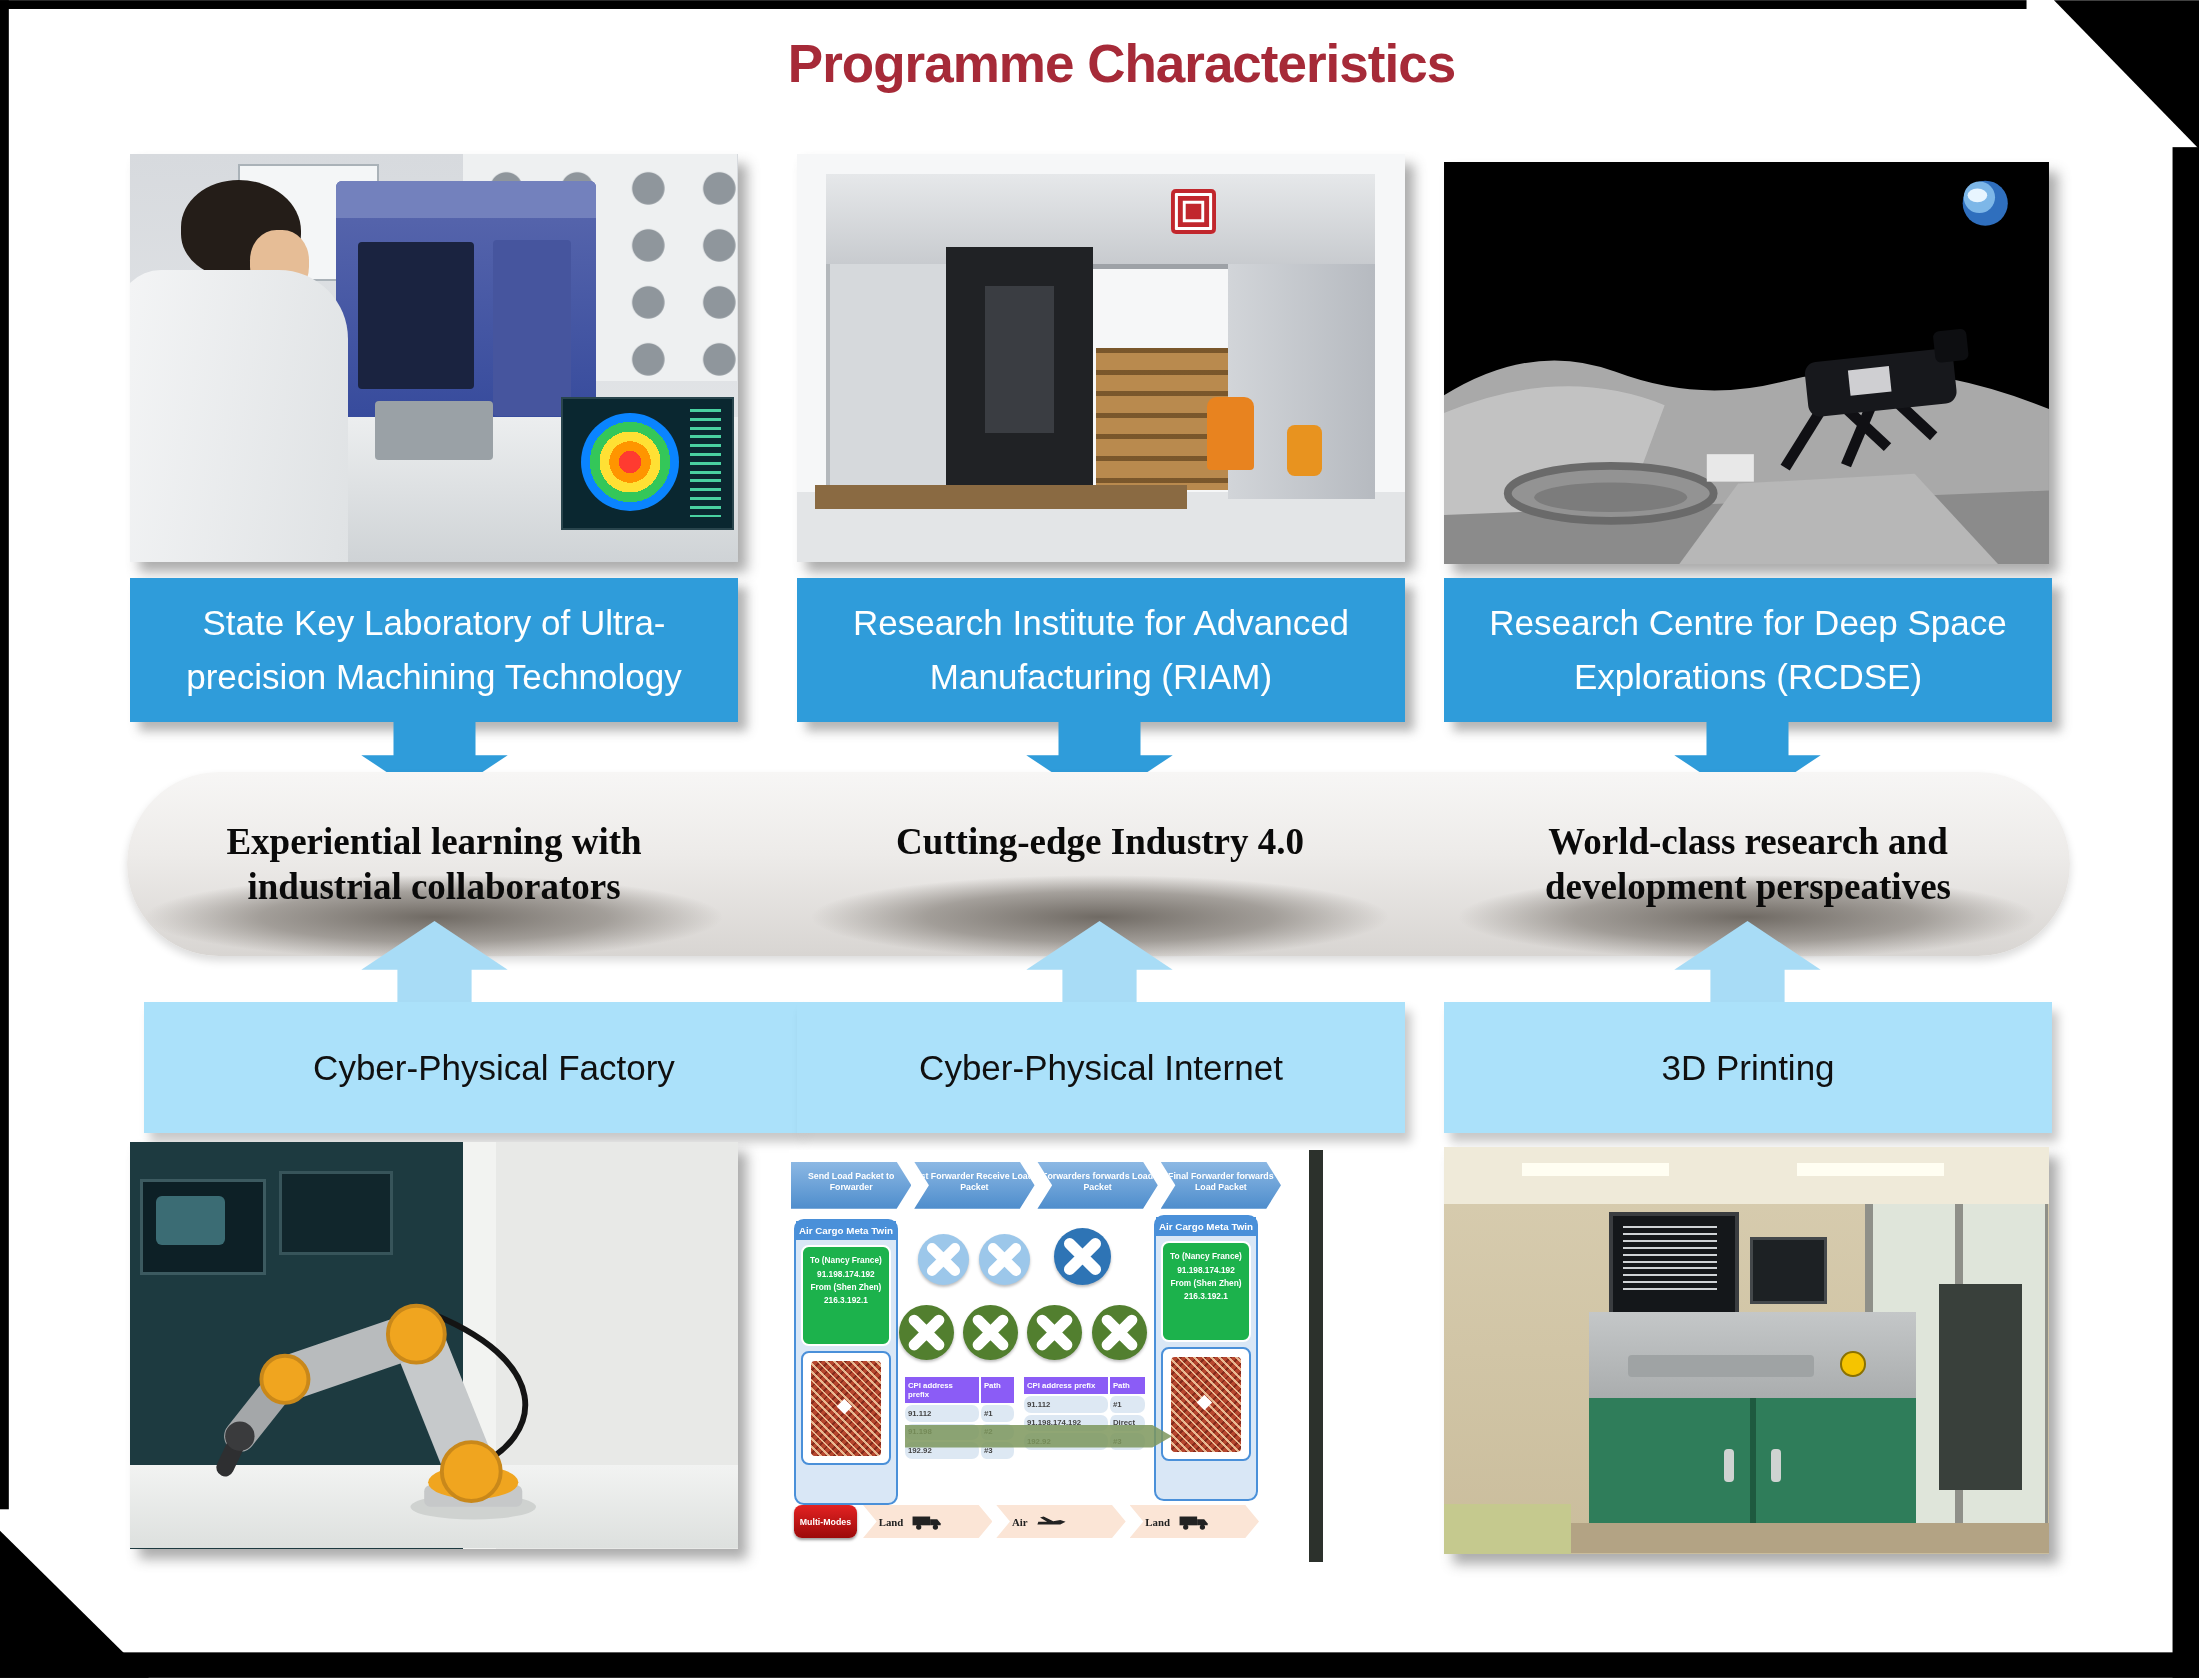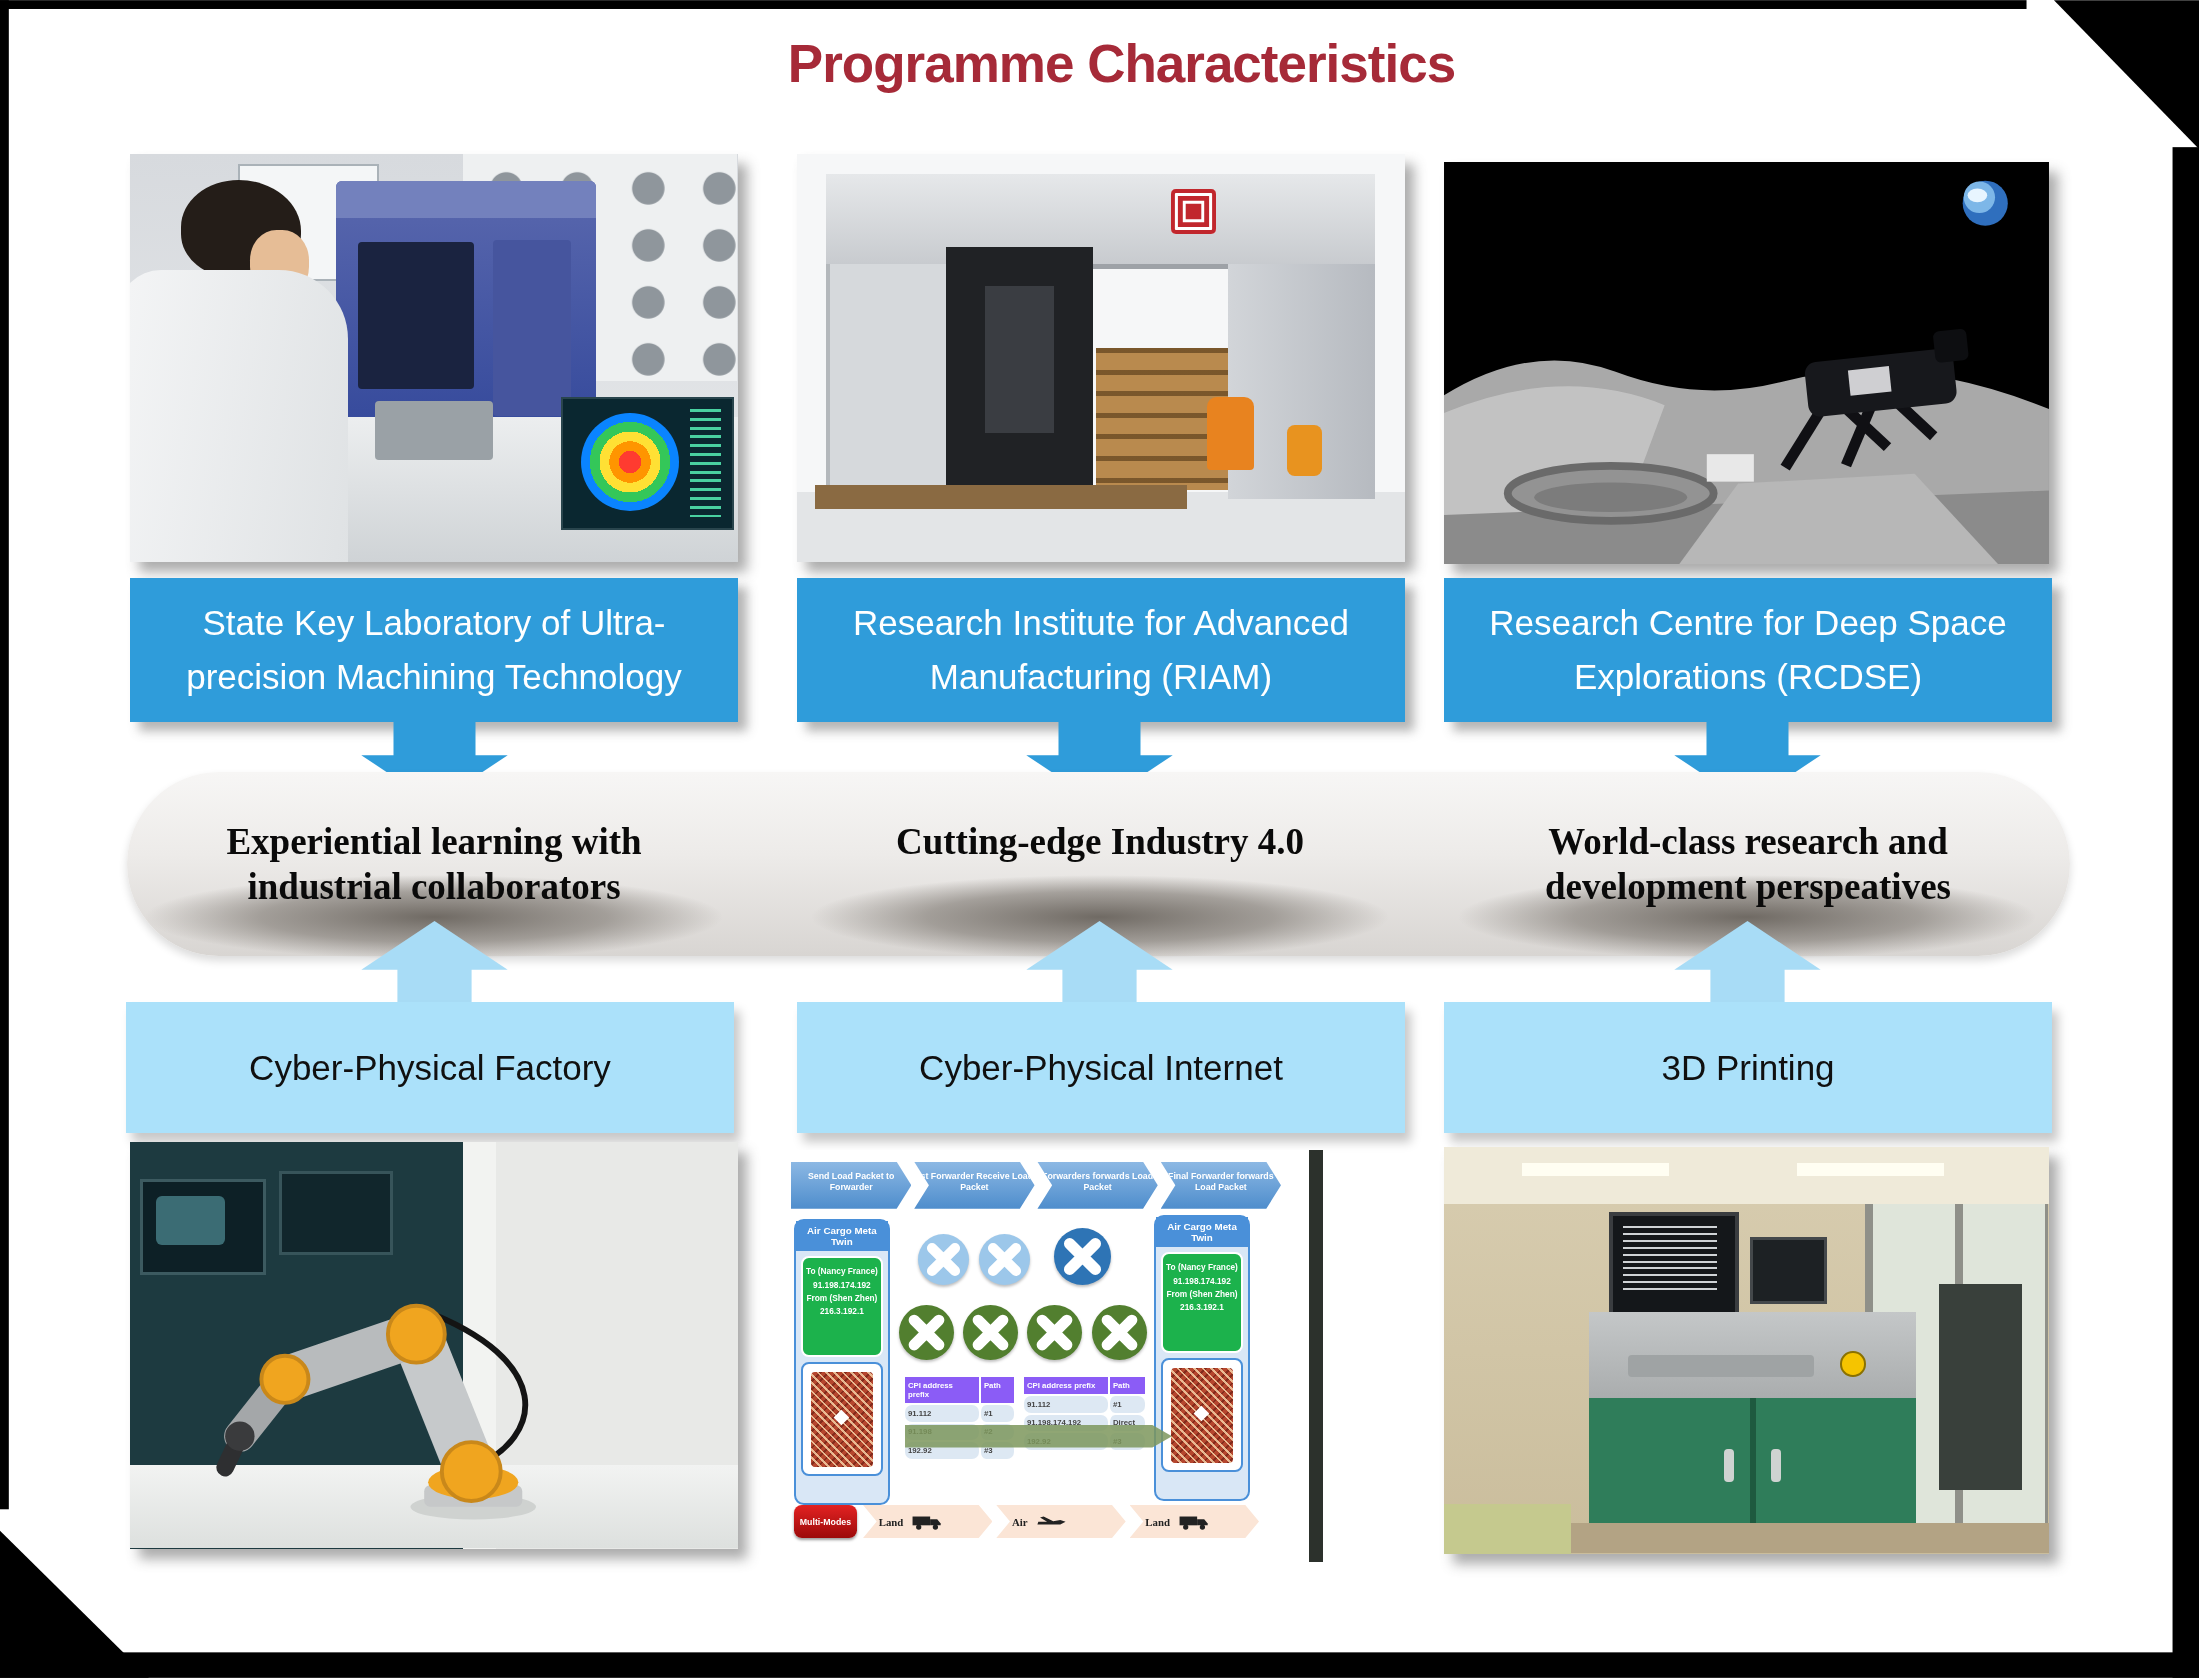--- a/index.html
+++ b/index.html
@@ -32,21 +32,21 @@
   .lightbox{position:absolute;top:1002px;width:608px;height:131px;background:#ABE1FA;
             color:#101010;display:flex;align-items:center;justify-content:center;
             font-size:35px;box-shadow:5.9px 8.8px 9.8px rgba(0,0,0,.22);}
   
   .cpi{position:absolute;left:789px;top:1150px;width:534px;height:412px;background:#fff;}
   .flow{position:absolute;left:2px;top:11.8px;width:490px;height:47px;display:flex;gap:2.9px;}
   .chev{flex:1;background:linear-gradient(180deg,#8cb8e4,#4e8dcc);color:#fff;text-align:center;
         font-weight:700;font-size:8.8px;line-height:1.25;padding-top:8.8px;
         clip-path:polygon(0 0,calc(100% - 14.7px) 0,100% 50%,calc(100% - 14.7px) 100%,0 100%,14.7px 50%);}
   .chev.first{clip-path:polygon(0 0,calc(100% - 14.7px) 0,100% 50%,calc(100% - 14.7px) 100%,0 100%);}
-  .panel{position:absolute;width:96px;height:286px;border:2.9px solid #4a90d9;border-radius:9.8px;
+  .panel{position:absolute;width:104px;height:286px;border:2.9px solid #4a90d9;border-radius:9.8px;
          background:#d9e7f6;box-sizing:border-box;}
   .ptitle{color:#fff;background:#4a90d9;font-weight:700;font-size:9.8px;text-align:center;padding:3.9px 1px;}
   .gcard{margin:4.9px;height:90px;background:#1cb24c;border:2px solid #fff;border-radius:7.8px;
          color:#fff;font-weight:700;font-size:8.3px;line-height:1.6;text-align:center;padding-top:7.8px;}
   .cargo{margin:4.9px;height:110px;background:#fff;border:2px solid #4a90d9;border-radius:7.8px;position:relative;}
   .crate{position:absolute;left:7.8px;top:7.8px;right:7.8px;bottom:7.8px;border-radius:3.9px;background-color:#b5462e;
          background-image:repeating-linear-gradient(45deg,rgba(255,225,180,.75) 0 2px,transparent 2px 5.9px),
                           repeating-linear-gradient(135deg,rgba(100,25,15,.6) 0 2px,transparent 2px 5.9px);}
   .crate::after{content:"";position:absolute;left:40%;top:42%;width:10.8px;height:10.8px;background:#fff;transform:rotate(45deg);}
   .node{position:absolute;border-radius:50%;box-shadow:0 2px 2.9px rgba(0,0,0,.25);}
@@ -181,21 +181,21 @@
   <svg class="arr" style="left:356px;top:921px;" viewBox="0 0 160 84" width="157" height="82">
       <polygon points="80,0 155,50 118,50 118,84 42,84 42,50 5,50" fill="#A8DCF6"></polygon>
     </svg>
   <svg class="arr" style="left:1021px;top:921px;" viewBox="0 0 160 84" width="157" height="82">
       <polygon points="80,0 155,50 118,50 118,84 42,84 42,50 5,50" fill="#A8DCF6"></polygon>
     </svg>
   <svg class="arr" style="left:1669px;top:921px;" viewBox="0 0 160 84" width="157" height="82">
       <polygon points="80,0 155,50 118,50 118,84 42,84 42,50 5,50" fill="#A8DCF6"></polygon>
     </svg>
 
-  <div class="lightbox" style="left:126px;">
+  <div class="lightbox" style="left:144px;padding-left:46px;">
     <span>Cyber-Physical Factory</span>
   </div>
   <div class="lightbox" style="left:797px;">
     <span>Cyber-Physical Internet</span>
   </div>
   <div class="lightbox" style="left:1444px;">
     <span>3D Printing</span>
   </div>
 
   <div class="phb" style="left:130px;">

